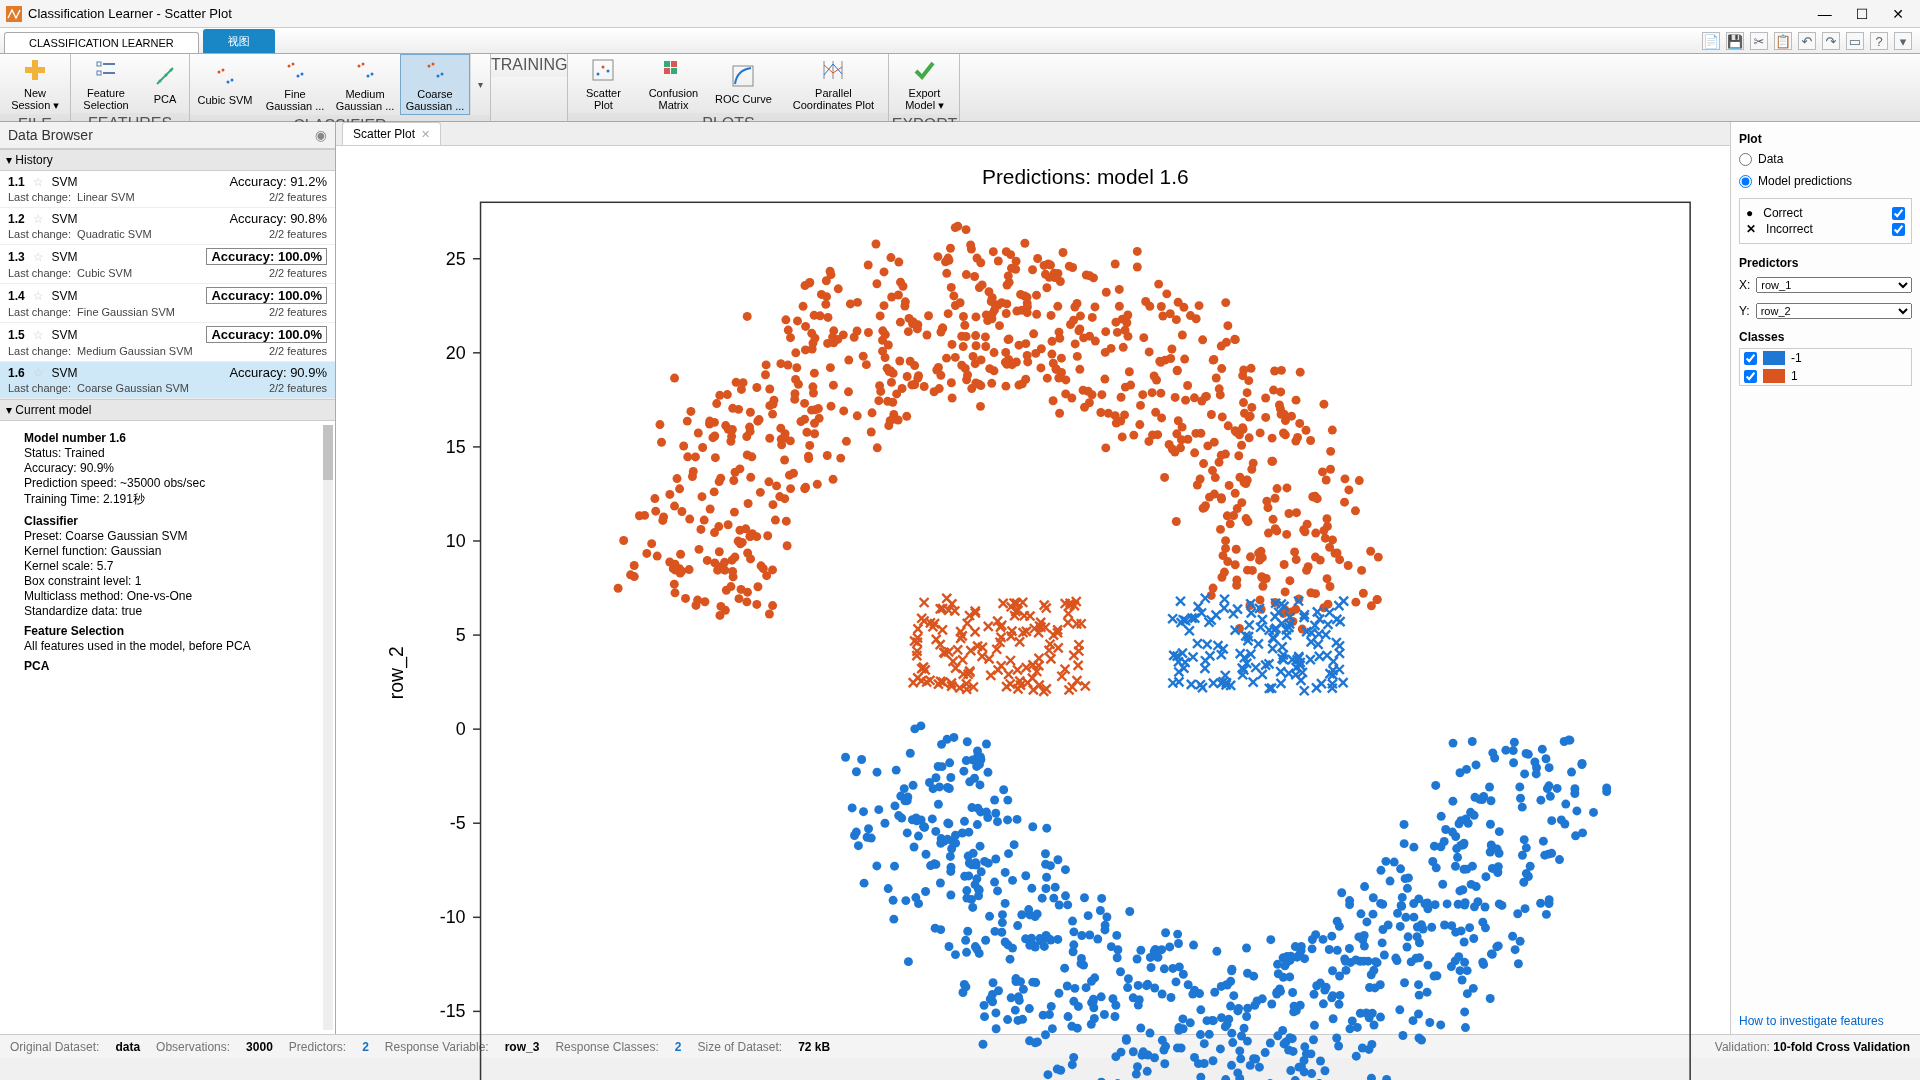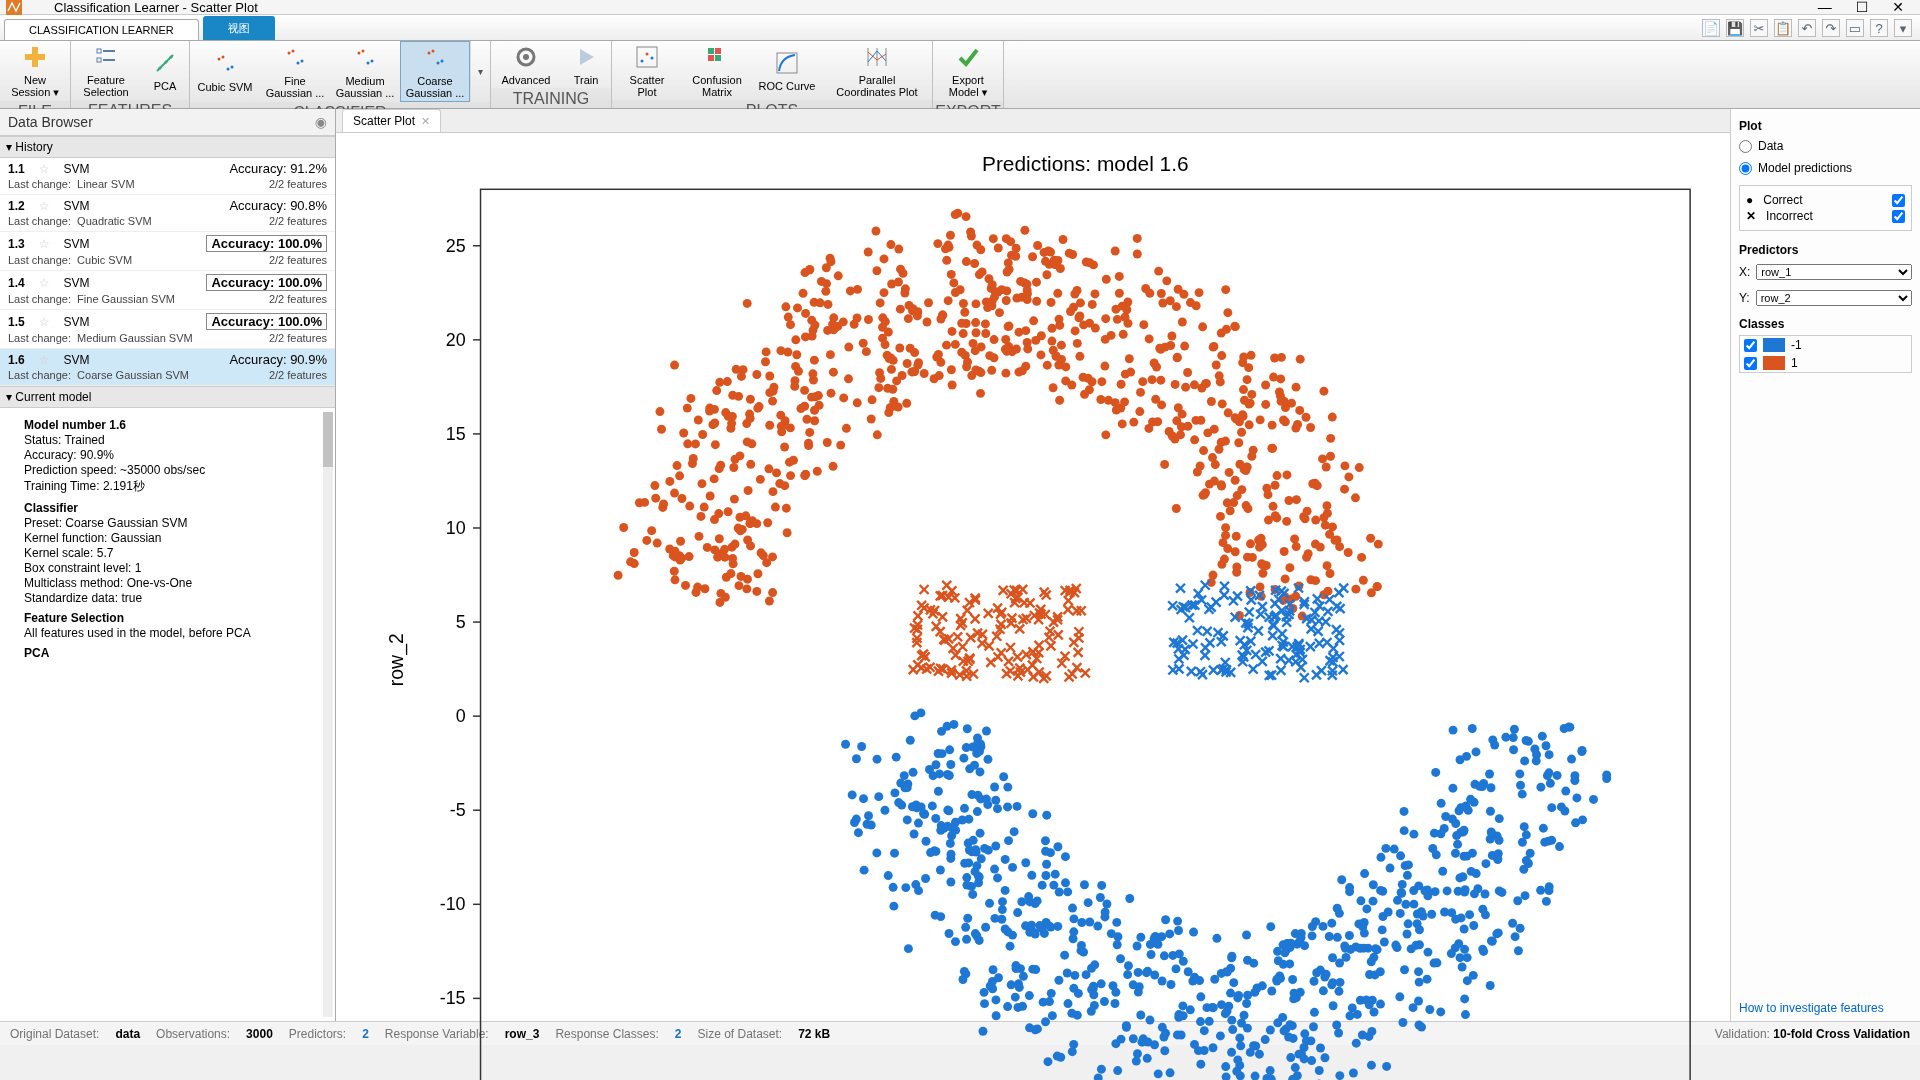--- a/index.html
+++ b/index.html
@@ -1,18 +1,18 @@
 <!DOCTYPE html>
 <html><head>
 <meta charset="utf-8">
 <style>
   * { box-sizing: border-box; margin: 0; padding: 0; font-family: "Segoe UI", Tahoma, sans-serif; }
   body { background: #f0f0f0; width: 1920px; height: 1080px; overflow: hidden; font-size: 12px; color: #000; }
   
-  .titlebar { height: 15px; background: #f5f5f5; display: flex; align-items: center; padding: 0 6px; border-bottom: 1px solid #ccc; gap: 26px; }
+  .titlebar { height: 28px; background: #f5f5f5; display: flex; align-items: center; padding: 0 6px; border-bottom: 1px solid #ccc; }
   .titlebar .logo { width: 16px; height: 16px; margin-right: 6px; }
   .titlebar .title { font-size: 13px; }
   .titlebar .winctrl { margin-left: auto; display: flex; gap: 24px; font-size: 14px; padding-right: 10px;}
   
   .apptabs { height: 26px; background: linear-gradient(#fff,#eee); display: flex; align-items: flex-end; border-bottom: 1px solid #aaa; }
   .apptab { padding: 4px 24px; font-size: 11px; border: 1px solid #aaa; border-bottom: none; background: #fff; margin-left: 4px; border-radius: 3px 3px 0 0;}
   .apptab.alt { background: #1987c6; color: #fff; border-color:#1987c6;}
   .apptabs .right-icons { margin-left: auto; display:flex; gap:6px; padding:3px 8px; }
   .right-icons span { width:18px; height:18px; display:inline-flex; align-items:center; justify-content:center; font-size:13px; color:#567; border:1px solid #bbb; background:#f8f8f8;}
   
@@ -28,21 +28,21 @@
   
   .main { display: flex; height: calc(1080px - 28px - 26px - 90px - 24px); }
   
   .databrowser { width: 336px; background: #fff; border-right: 1px solid #aaa; display: flex; flex-direction: column; }
   .db-header { padding: 5px 8px; font-size: 14px; color:#333; background:#f2f2f2; border-bottom:1px solid #ccc; display:flex; align-items:center;}
   .db-header .gear { margin-left:auto; font-size:14px; color:#888;}
   .section-h { background: #e7e7e7; padding: 3px 6px; font-size: 12px; border-top:1px solid #ccc; border-bottom:1px solid #ccc;}
   .history { overflow-y: auto; }
   .hitem { padding: 3px 8px 4px; border-bottom: 1px solid #eee; position:relative;}
   .hitem.selected { background: #cfe8f7; }
-  .hitem .row1 { display:flex; align-items:center; gap:14px;}
+  .hitem .row1 { display:flex; align-items:center; gap:8px;}
   .hitem .id { font-weight: bold; }
   .hitem .star { color:#ccc; }
   .hitem .acc { margin-left:auto; font-size:13px; }
   .hitem .acc.boxed { border:1px solid #888; padding:0 4px; font-weight:bold;}
   .hitem .row2 { display:flex; font-size:11px; color:#444; margin-top:2px;}
   .hitem .row2 .lc { }
   .hitem .row2 .ft { margin-left:auto; }
   .curmodel { flex:1; overflow-y:auto; padding: 4px 24px; font-size:12px; position:relative;}
   .curmodel .sb { position:absolute; right:2px; top:4px; bottom:4px; width:10px; background:#eee;}
   .curmodel .sb .thumb{ position:absolute; left:0; right:0; top:0; height:55px; background:#c2c2c2;}
@@ -198,39 +198,20 @@
             </svg>
           </div>
           <span style="white-space:pre-line">Coarse
 Gaussian ...</span>
         </div>
       <div class="ritem-chevron">▾</div>
     </div>
     <div class="grouplabel">CLASSIFIER</div>
   </div>
   <div class="rgroup">
-    <div class="items">
-      <div class="ritem">
-          <div class="ricon">
-            <svg width="24" height="24">
-              <circle cx="12" cy="12" r="8" fill="none" stroke="#777" stroke-width="3"></circle>
-              <circle cx="12" cy="12" r="3" fill="#777"></circle>
-            </svg>
-          </div>
-          <span>Advanced</span>
-        </div>
-      <div class="ritem" style="width:50px">
-          <div class="ricon">
-            <svg width="22" height="22">
-              <polygon points="5,3 19,11 5,19" fill="#bcd"></polygon>
-            </svg>
-          </div>
-          <span>Train</span>
-        </div>
-    </div>
     <div class="grouplabel">TRAINING</div>
   </div>
   <div class="rgroup">
     <div class="items">
       <div class="ritem">
           <div class="ricon">
             <svg width="22" height="22">
               <rect x="1" y="1" width="20" height="20" fill="none" stroke="#888"></rect>
               <circle cx="6" cy="15" r="1.5" fill="#1f77d4"></circle>
               <circle cx="11" cy="8" r="1.5" fill="#d9541e"></circle>

